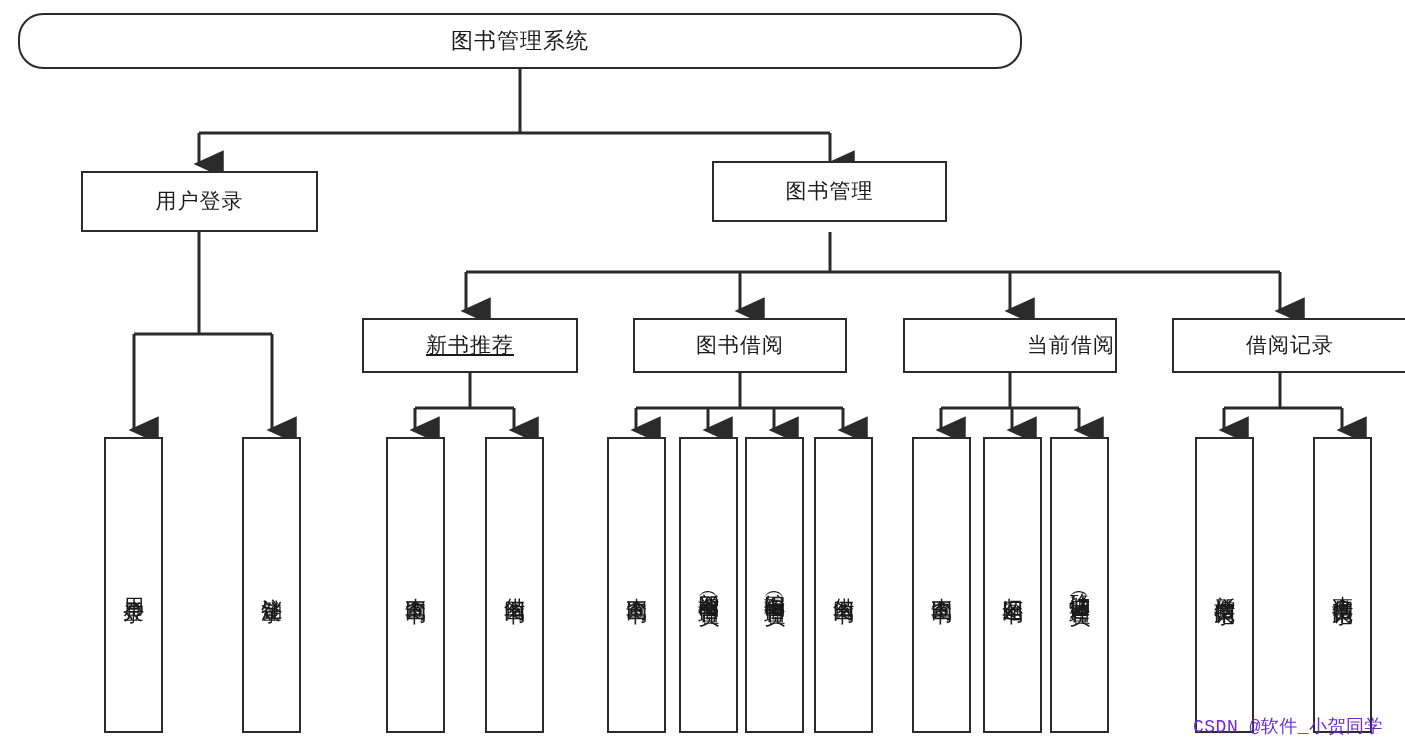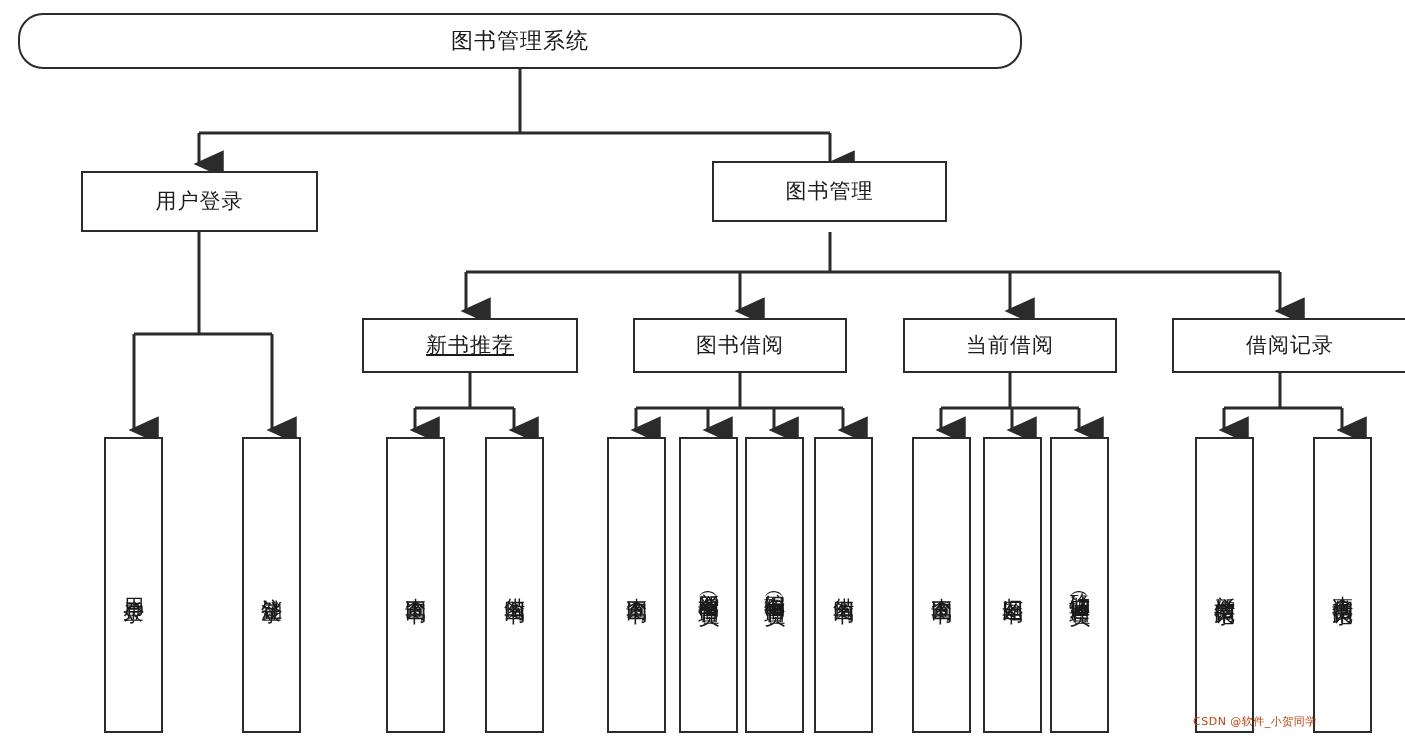--- a/index.html
+++ b/index.html
@@ -52,24 +52,25 @@
   .node.vert .vtext {
     writing-mode: vertical-rl;
     text-orientation: upright;
     font-size: 21px;
     line-height: 1.25;
     letter-spacing: 2px;
     white-space: nowrap;
   }
   .watermark {
     position: absolute;
-    font-size: 11px;
-    color: #c2410c;
+    font-size: 18px;
+    color: #6d28d9;
     white-space: nowrap;
     letter-spacing: 0.5px;
+    font-family: Liberation Mono, monospace;
   }
 </style>
 </head>
 <body>
 
 <div id="canvas">
 
   <svg id="edges" viewBox="0 0 1405 747">
     <defs>
       <marker id="arrow" viewBox="0 0 12 12" refX="6" refY="9" markerWidth="11" markerHeight="11" orient="auto-start-reverse">
@@ -130,21 +131,21 @@
   <div class="node horiz" style="left:712px; top:161px; width:235px; height:61px;">
     <span>图书管理</span>
   </div>
 
   <div class="node horiz" style="left:362px; top:318px; width:216px; height:55px;text-decoration:underline;">
     <span>新书推荐</span>
   </div>
   <div class="node horiz" style="left:633px; top:318px; width:214px; height:55px;">
     <span>图书借阅</span>
   </div>
-  <div class="node horiz" style="left:903px; top:318px; width:214px; height:55px;">
+  <div class="node horiz" style="left:903px; top:318px; width:214px; height:55px;justify-content:flex-end;">
     <span>当前借阅</span>
   </div>
   <div class="node horiz" style="left:1172px; top:318px; width:236px; height:55px;">
     <span>借阅记录</span>
   </div>
 
   <div class="node vert" style="left:104px; top:437px; width:59px; height:296px;">
     <span class="vtext">用户登录</span>
   </div>
   <div class="node vert" style="left:242px; top:437px; width:59px; height:296px;">

